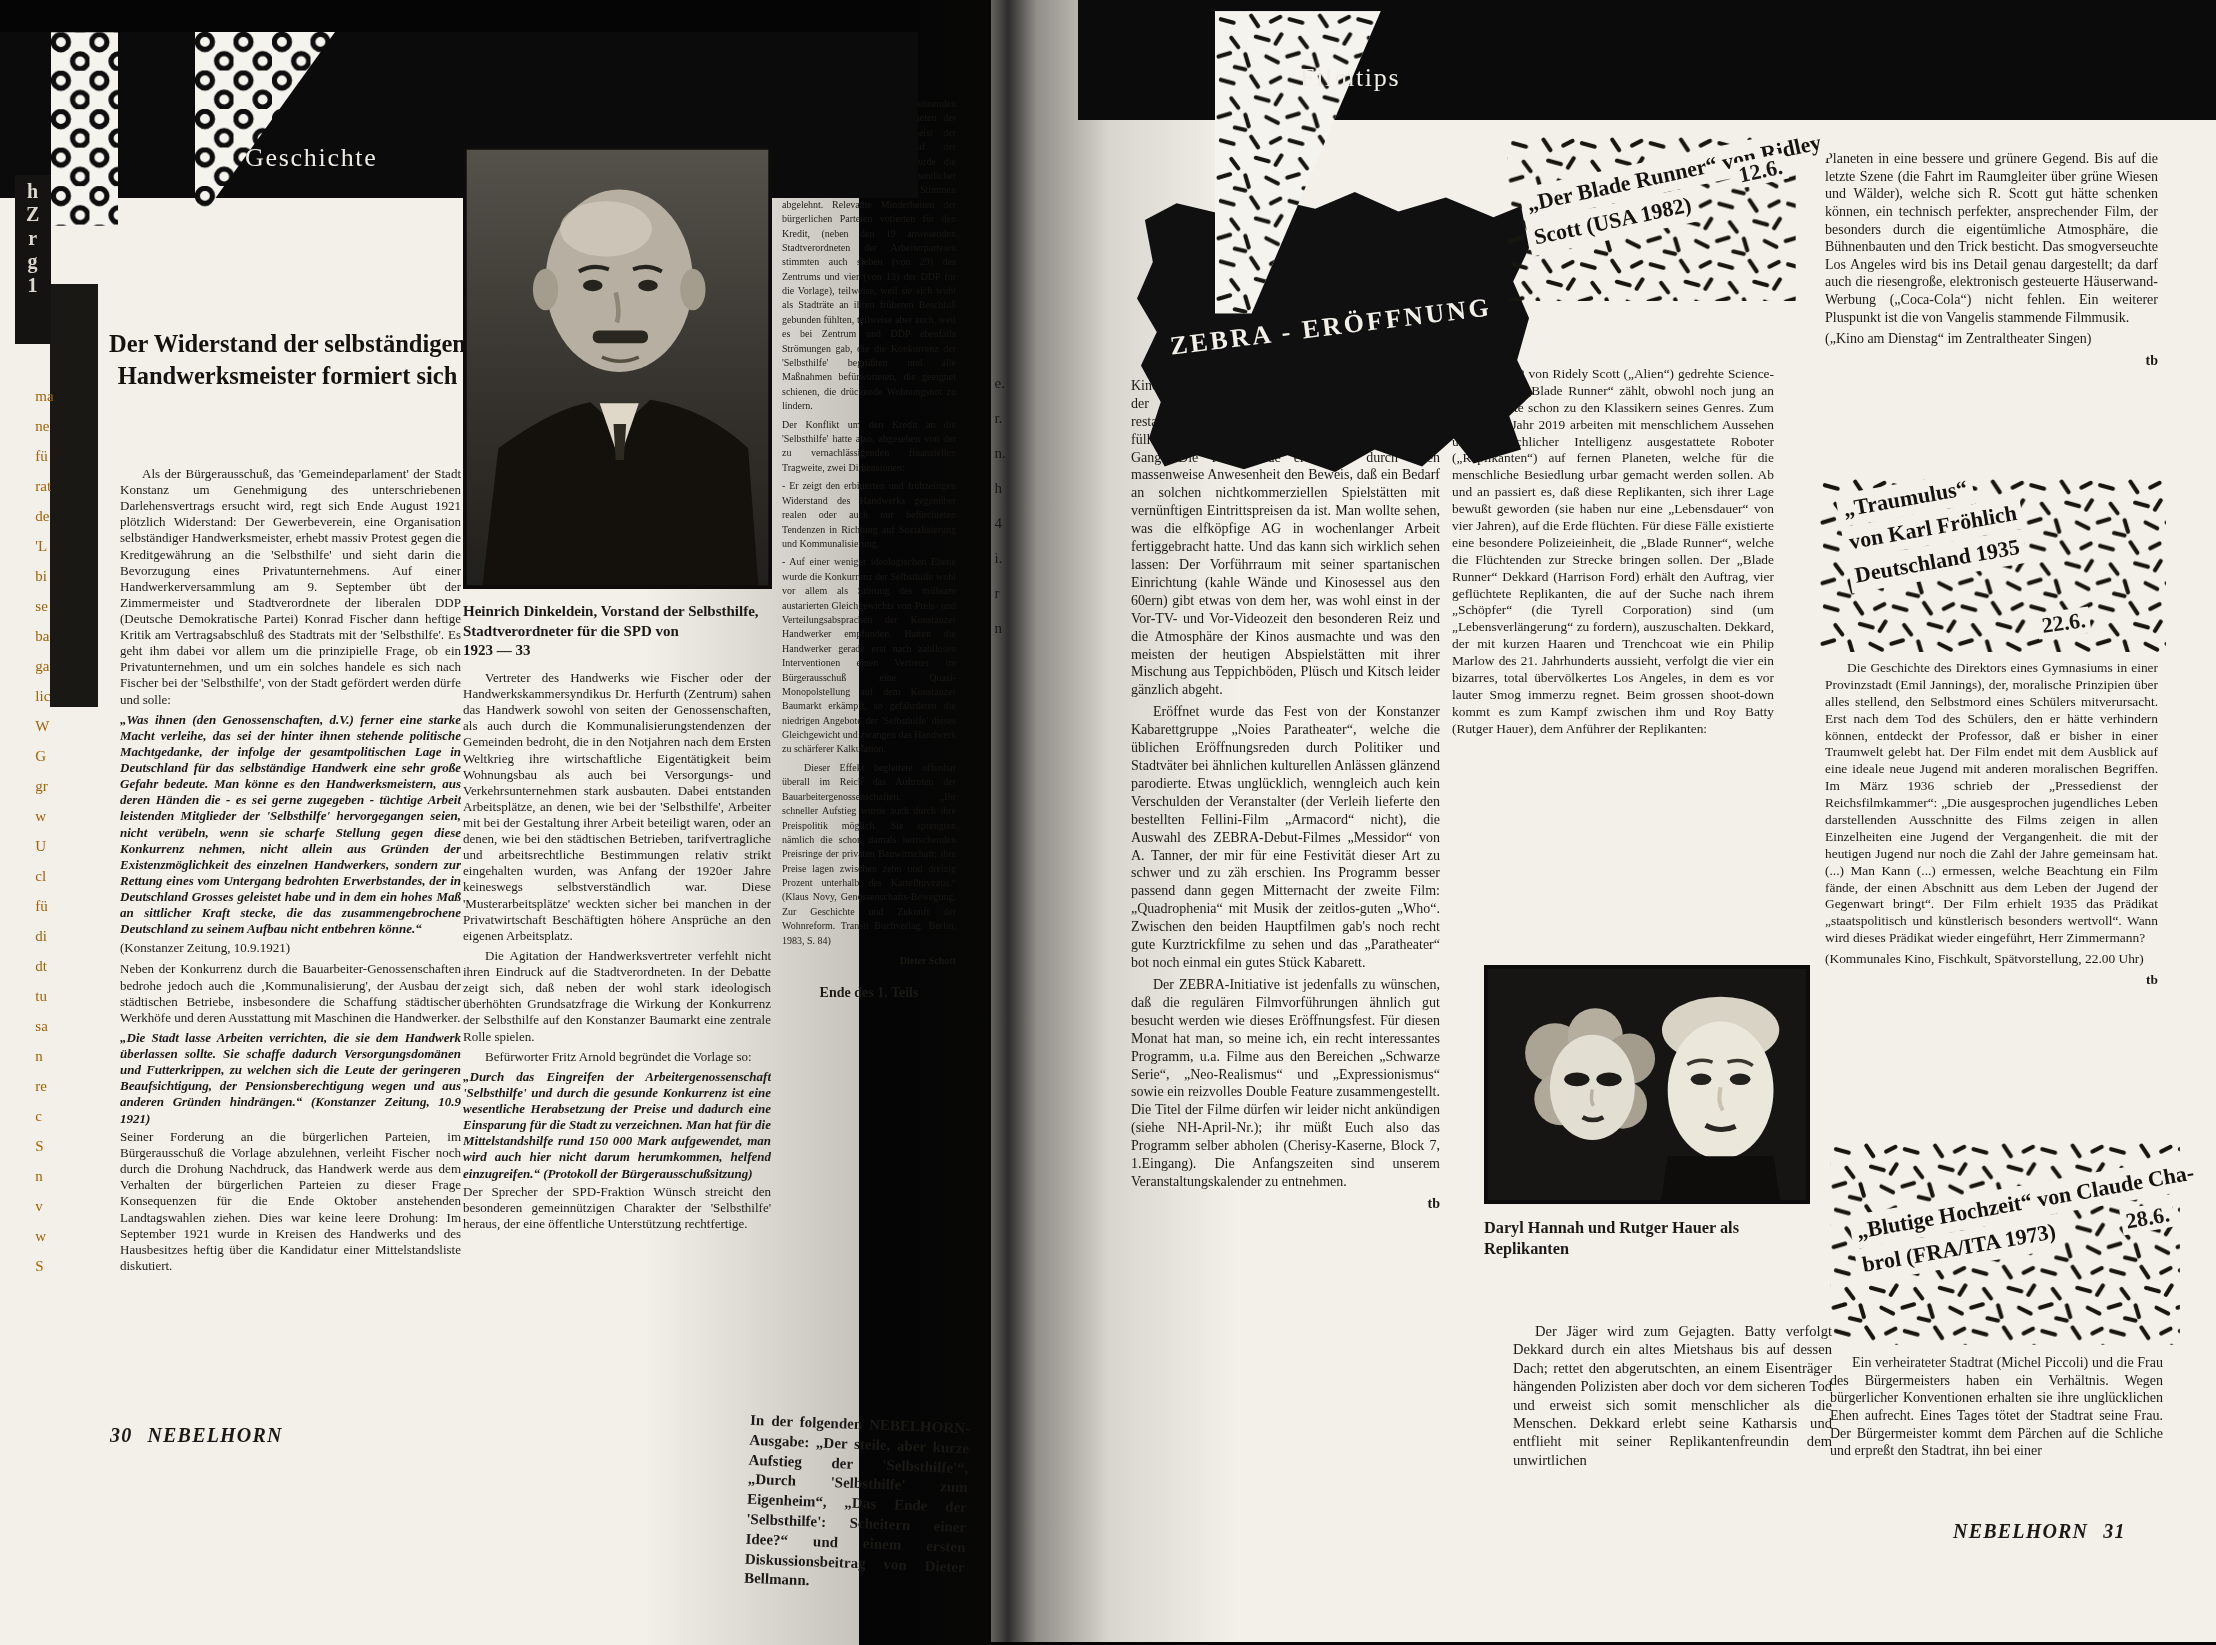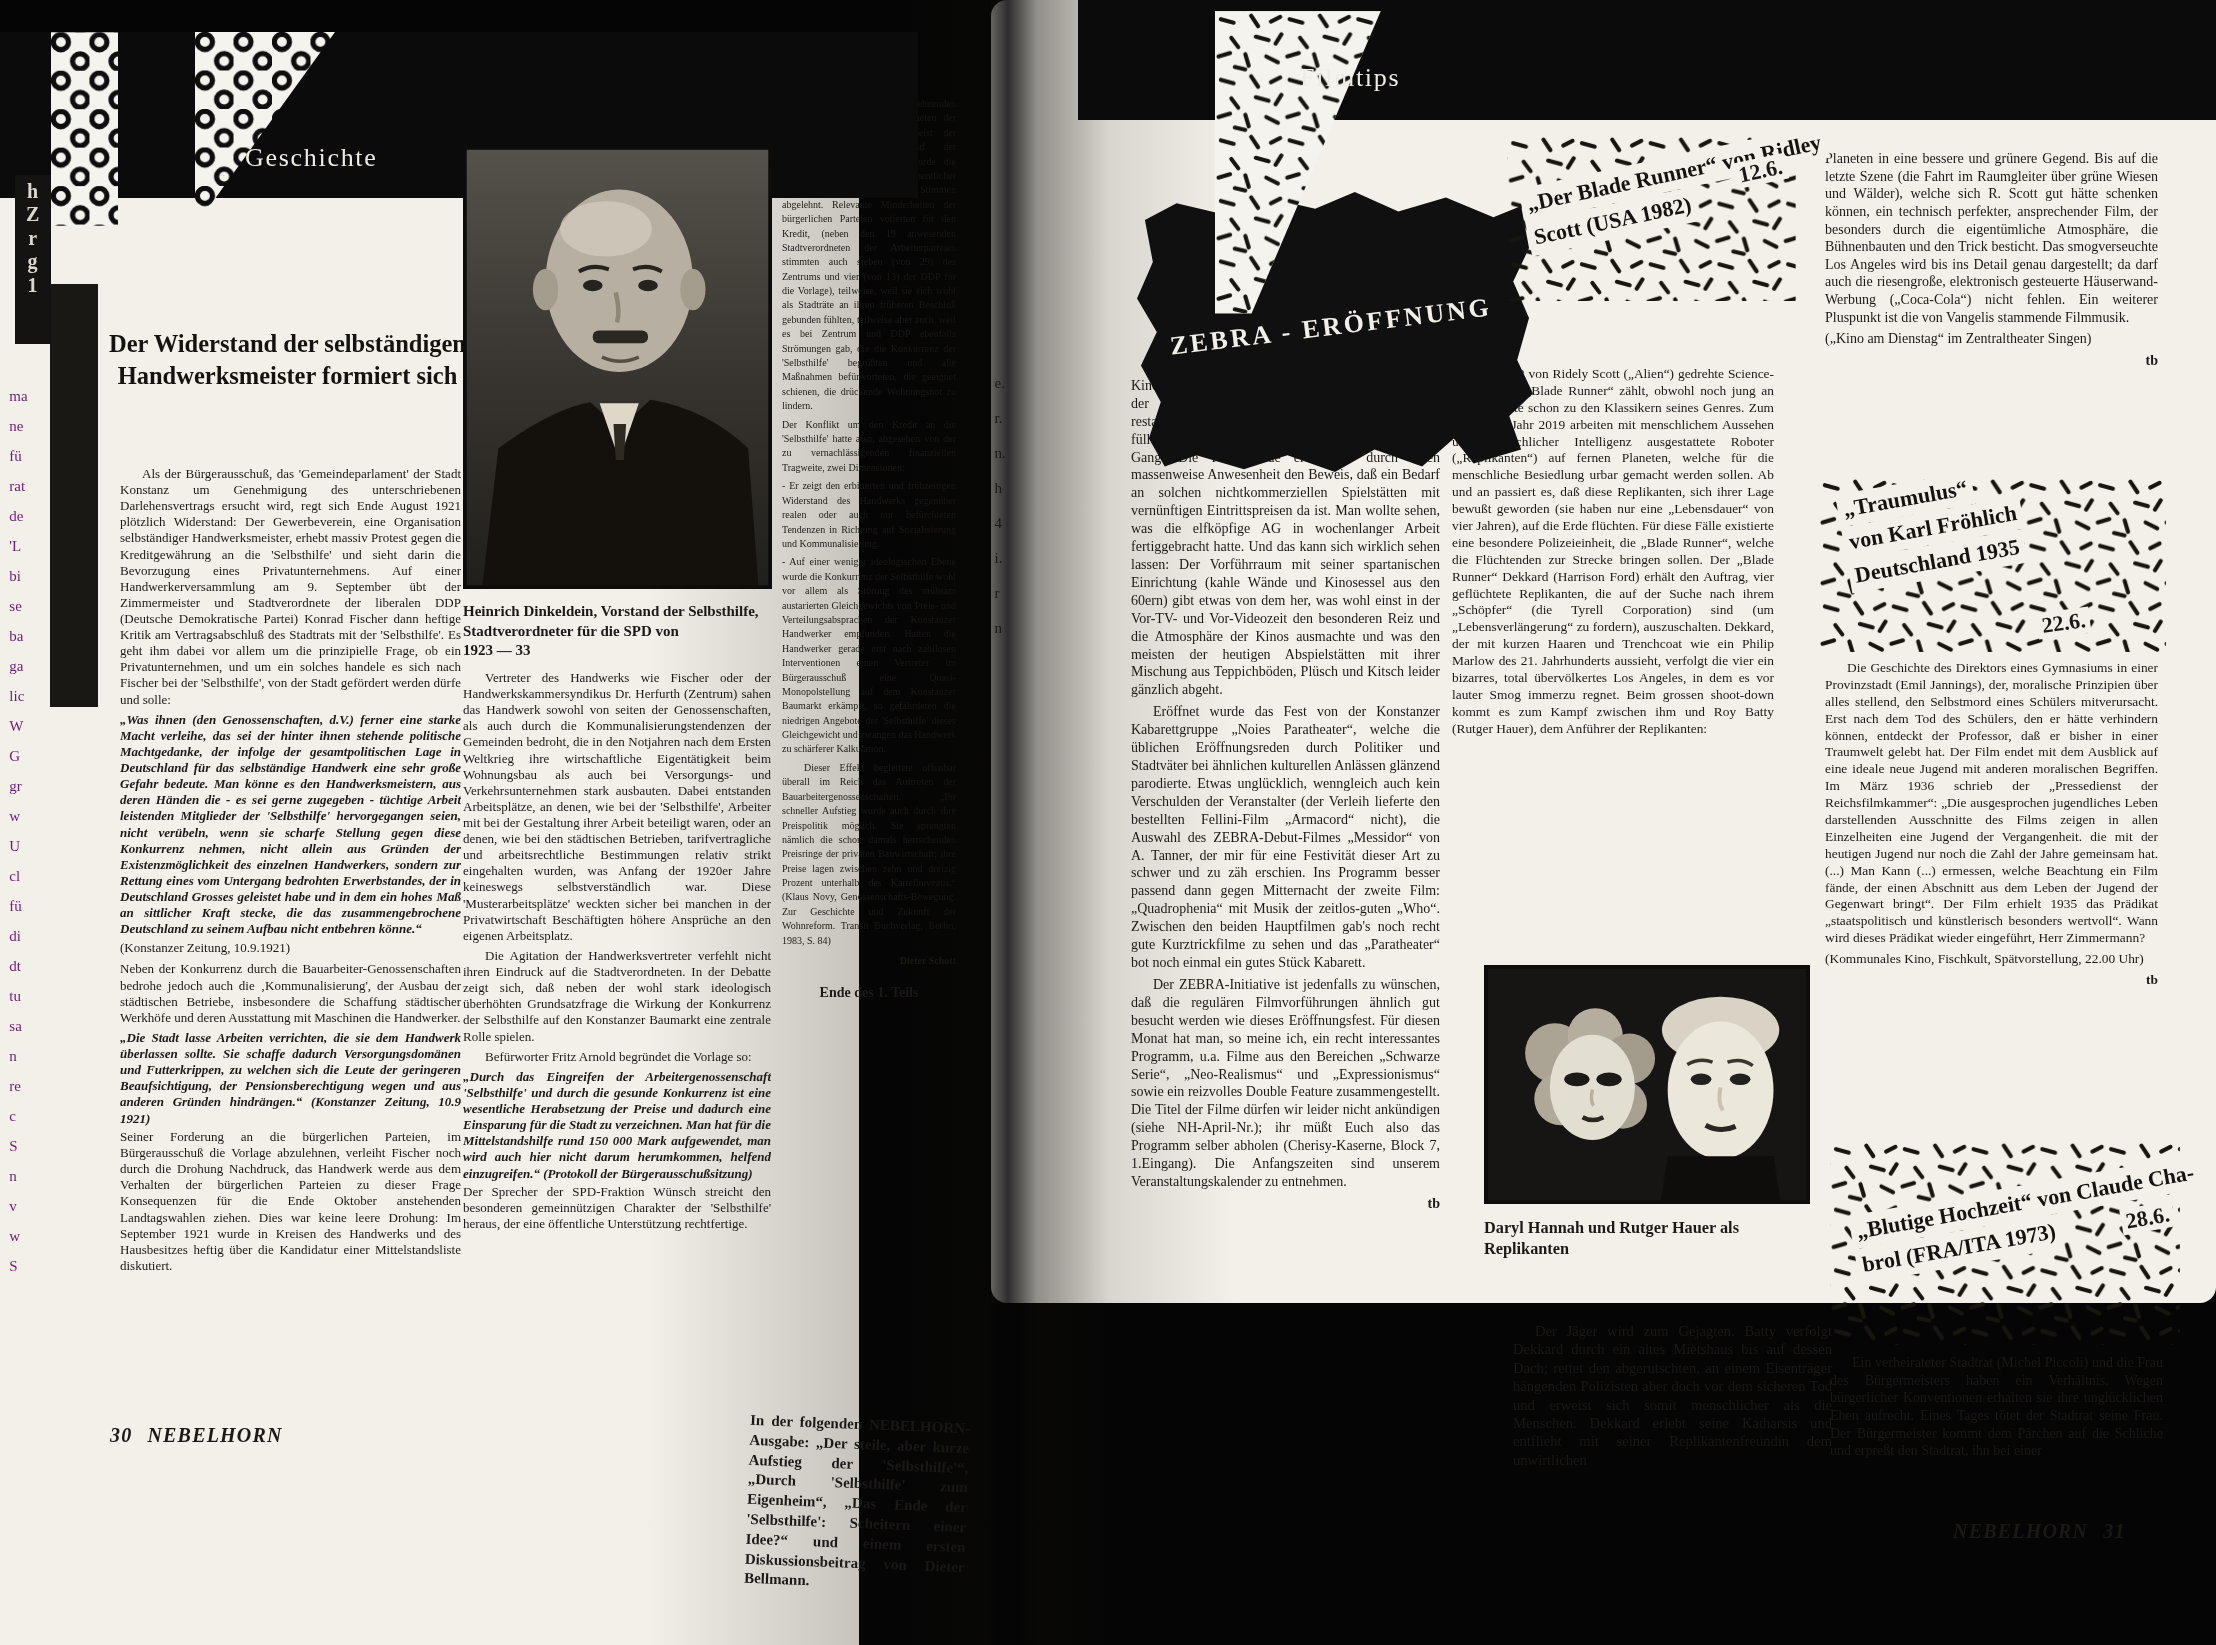--- a/index.html
+++ b/index.html
@@ -1,38 +1,38 @@
 <!DOCTYPE html>
 <html lang="de" style="font-size:9.3px"><head>
 <meta charset="utf-8">
 <style>
   html,body{margin:0;padding:0;background:#050505;}
   .spread{position:relative;width:2216px;height:1646px;background:#050505;overflow:hidden;
           font-family:"Liberation Serif","DejaVu Serif",serif;color:#1b1916;}
   .page{position:absolute;background:#f3f0ea;}
   .page.left{left:0;top:32px;width:859px;height:1614px;}
-  .page.right{left:991px;top:0;width:1225px;height:1303px;border-radius:16px;}
+  .page.right{left:991px;top:0;width:1225px;height:1642px;}
   .page.left::after,.page.right::after{content:"";position:absolute;inset:0;pointer-events:none;
       background:linear-gradient(to right,rgba(0,0,0,0) 75%,rgba(40,35,28,.22) 100%);}
   .page.right::after{background:linear-gradient(to left,rgba(0,0,0,0) 80%,rgba(40,35,28,.25) 100%);}
   .gutter{position:absolute;left:906px;top:0;width:204px;height:1646px;pointer-events:none;z-index:40;
       background:linear-gradient(to right,rgba(15,13,10,0) 0%,rgba(15,13,10,.30) 36%,rgba(4,4,4,.78) 50%,rgba(15,13,10,.30) 64%,rgba(15,13,10,0) 100%);}
   .band{position:absolute;background:#0b0b0b;z-index:2;}
   .band-left{left:0;top:0;width:918px;height:166px;}
   .band-right{left:87px;top:0;right:0;height:120px;}
   .section-label{position:absolute;z-index:5;color:#efece6;font-size:26px;letter-spacing:1.7px;}
   .geschichte{left:245px;top:111px;}
   .filmtips{left:309px;top:63px;}
   .polka,.confetti-tri{position:absolute;z-index:4;}
   .edge-black{position:absolute;left:14.6px;top:143px;width:36px;height:169px;background:#141311;z-index:6;
       display:flex;flex-direction:column;align-items:center;gap:3.5px;padding-top:5.8px;box-sizing:border-box;}
   .edge-white-glyph{color:#ddd8cf;font-size:20px;font-weight:bold;line-height:1;}
   .edge-bar{position:absolute;left:50px;top:252px;width:48px;height:423px;background:#1a1815;z-index:3;}
   .edge-frag-col{position:absolute;left:9.3px;top:349px;width:36px;z-index:3;}
-  .edge-frag-col .frag{font-size:15px;line-height:30px;color:#701a75;}
+  .edge-frag-col .frag{font-size:15px;line-height:30px;color:#a16207;margin-left:26px;}
   .edge-frag-right{position:absolute;left:3.5px;top:366px;width:29px;z-index:3;}
   .edge-frag-right .frag{font-size:15px;line-height:35px;color:#3a3733;}
   .article-title{position:absolute;left:108px;top:296px;width:359px;margin:0;text-align:center;
       font-size:24.5px;line-height:1.3;font-weight:bold;color:#15130f;}
   .col{position:absolute;overflow:hidden;}
   .col p{margin:0 0 4.1px;text-align:justify;}
   .col p.indent{text-indent:22px;}
   .col p.quote{font-style:italic;font-weight:bold;margin-bottom:2.3px;}
   .col p.cite{margin-bottom:5.8px;}
   #l-col1{left:120px;top:434px;width:341px;height:988px;font-size:13px;line-height:1.24;}

